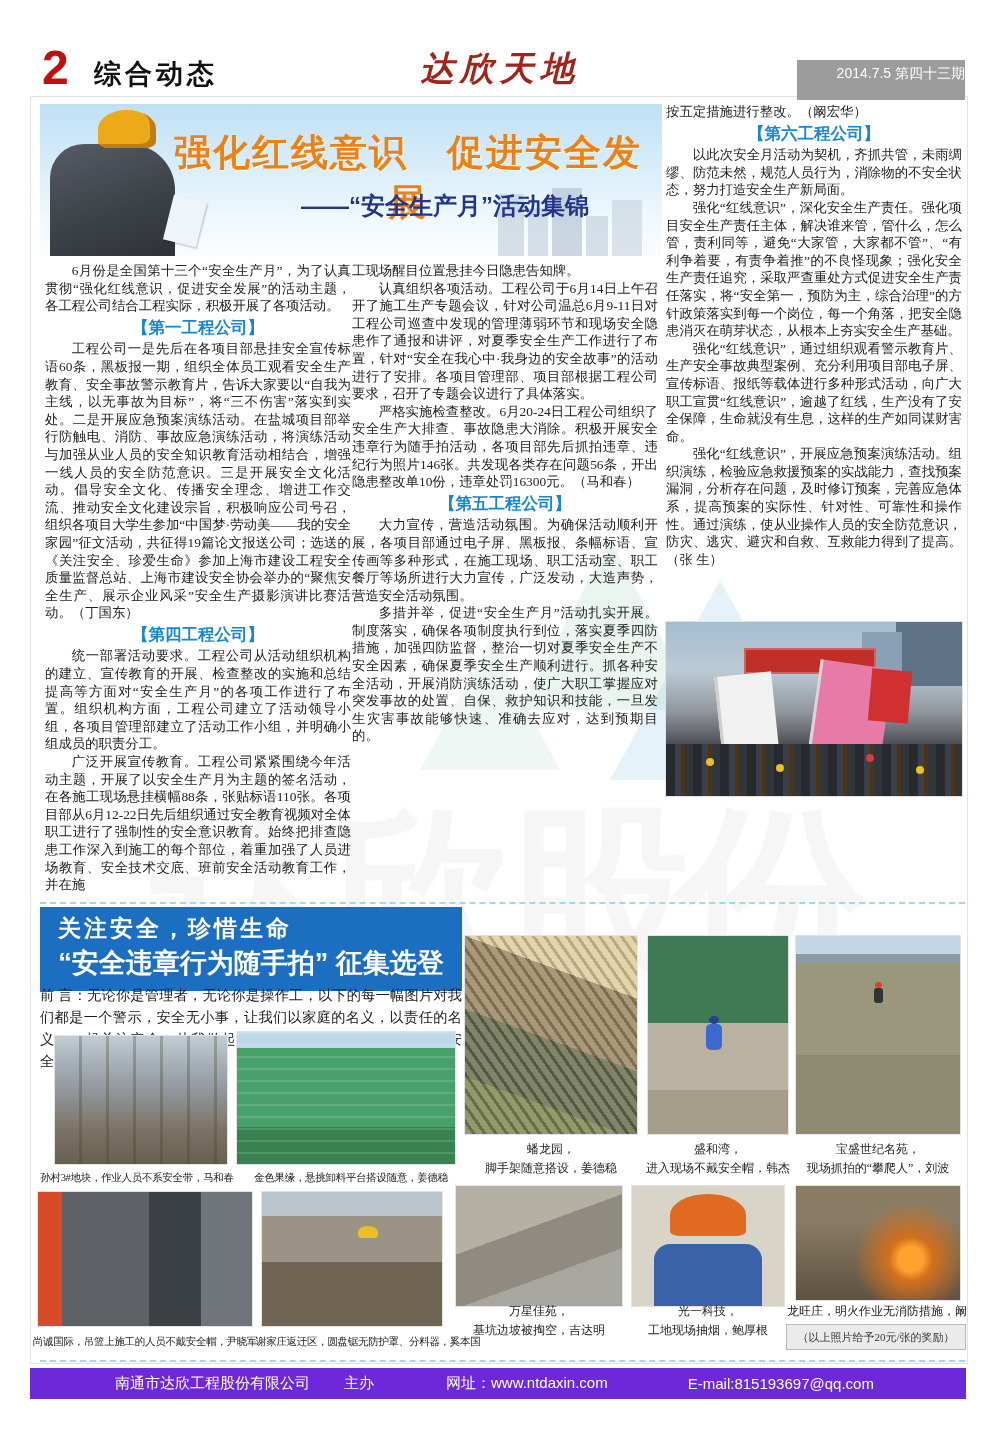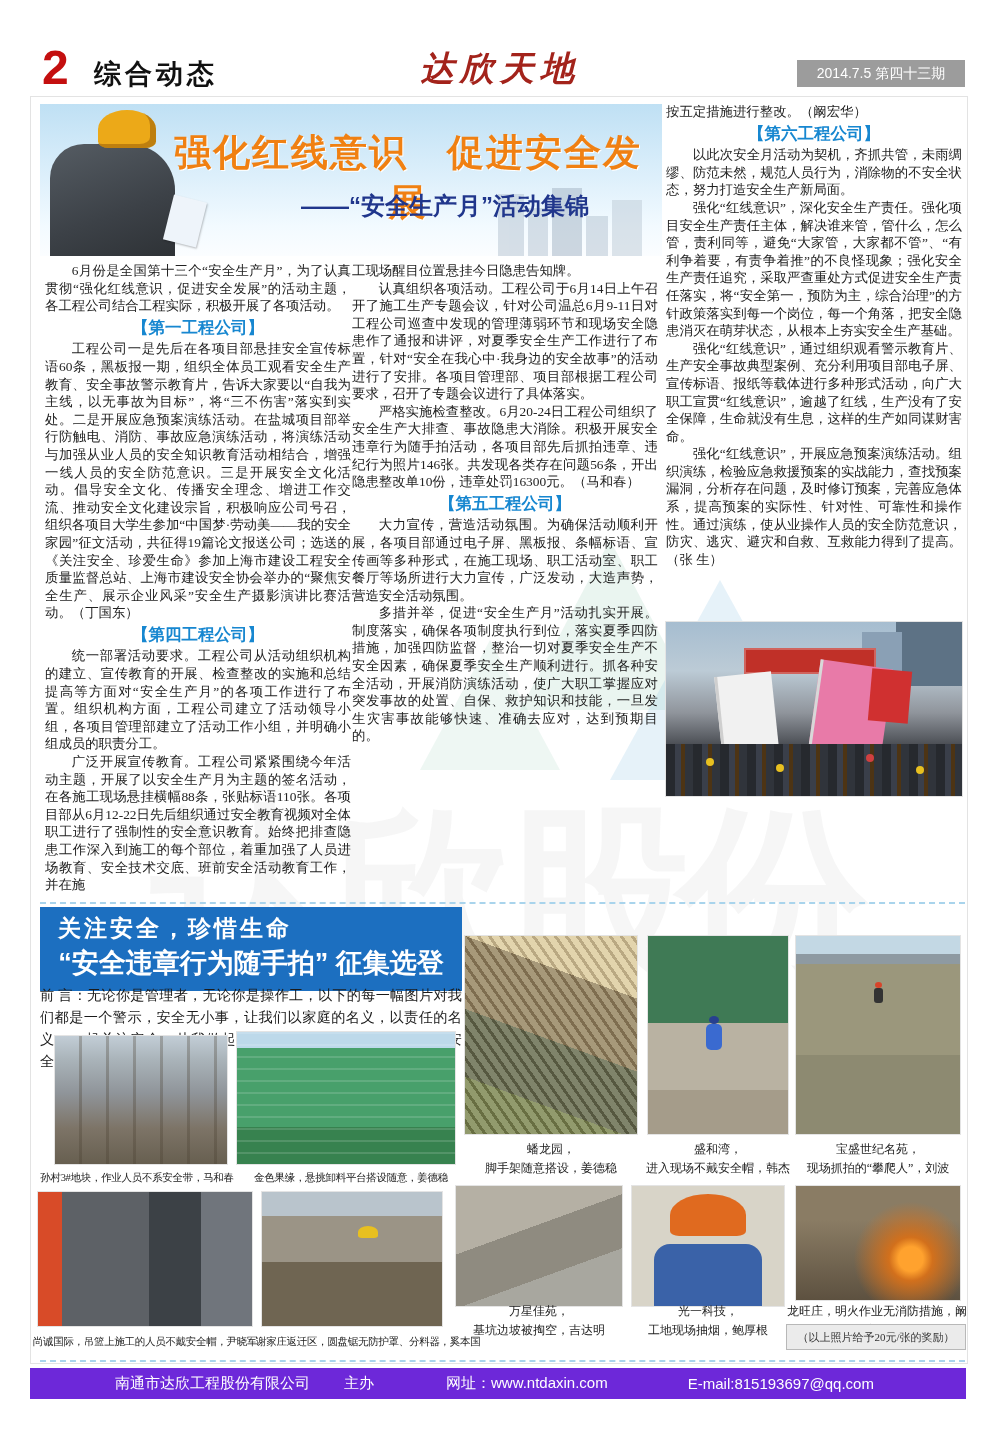--- a/index.html
+++ b/index.html
@@ -6,23 +6,23 @@
   .page{position:relative;width:995px;height:1437px;background:#fff;overflow:hidden;
         font-family:"Liberation Serif","DejaVu Serif",serif;color:#222;}
   .abs{position:absolute;}
   
   .page-num{left:42px;top:44px;font-family:"Liberation Sans","DejaVu Sans",sans-serif;
             font-size:48px;font-weight:bold;color:#c40f0f;line-height:1;}
   .section-name{left:94px;top:56px;font-family:"Liberation Sans","DejaVu Sans",sans-serif;
             font-size:27px;font-weight:bold;color:#111;letter-spacing:4px;}
   .masthead{left:330px;top:46px;width:340px;text-align:center;font-size:34px;font-weight:bold;
             font-style:italic;color:#a3231b;letter-spacing:6px;}
-  .issue-badge{right:30px;top:60px;width:168px;height:27px;background:#9c9c9c;color:#fff;
+  .issue-badge{right:30px;top:60px;width:168px;height:40px;background:#9c9c9c;color:#fff;
             font-family:"Liberation Sans","DejaVu Sans",sans-serif;font-size:14px;
-            text-align:center;line-height:27px;}
+            text-align:right;line-height:27px;}
   .frame{left:30px;top:96px;width:936px;height:1266px;border:1px solid #e3e3e3;}
   
   .wm-text{left:150px;top:770px;font-size:190px;font-weight:bold;color:rgba(110,110,110,0.06);
            letter-spacing:-14px;white-space:nowrap;}
   .wm-tri{width:0;height:0;}
   .wm-tri.t1{left:520px;top:540px;border-left:90px solid transparent;border-right:90px solid transparent;
              border-bottom:170px solid rgba(150,205,180,0.20);}
   .wm-tri.t2{left:610px;top:580px;border-left:110px solid transparent;border-right:110px solid transparent;
              border-bottom:200px solid rgba(130,190,225,0.20);}
   .wm-tri.t3{left:420px;top:640px;border-left:70px solid transparent;border-right:70px solid transparent;

